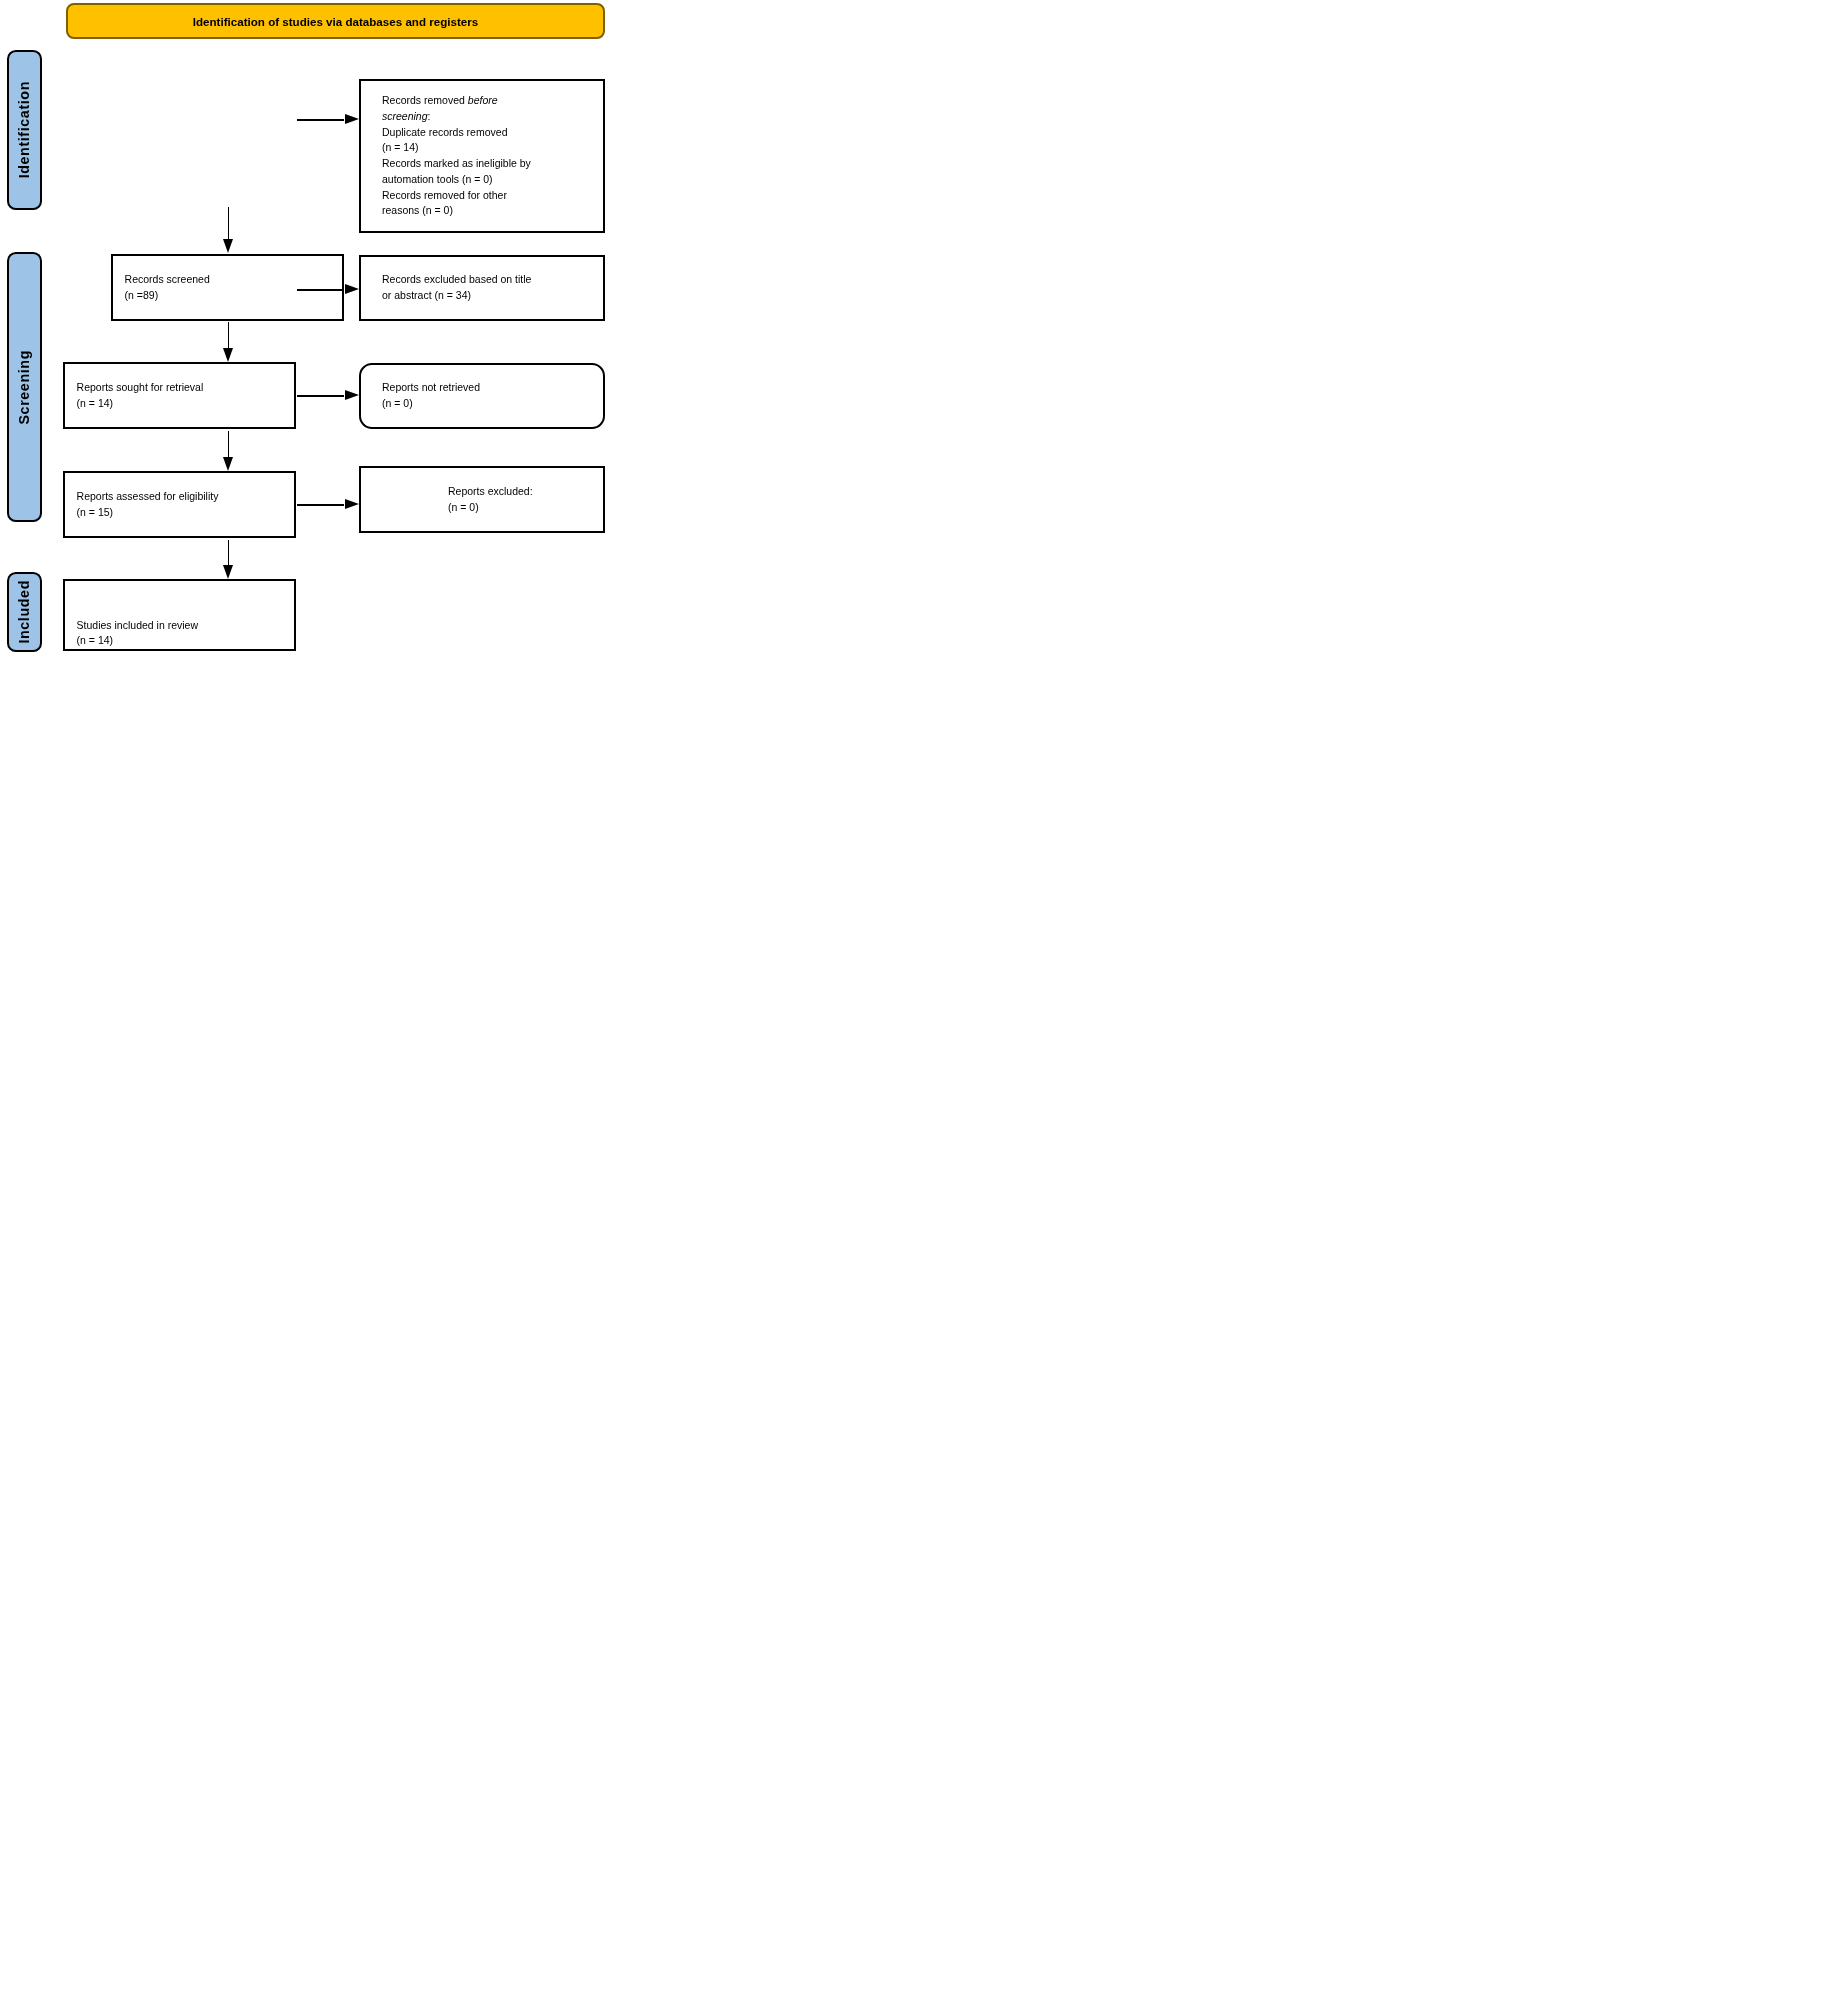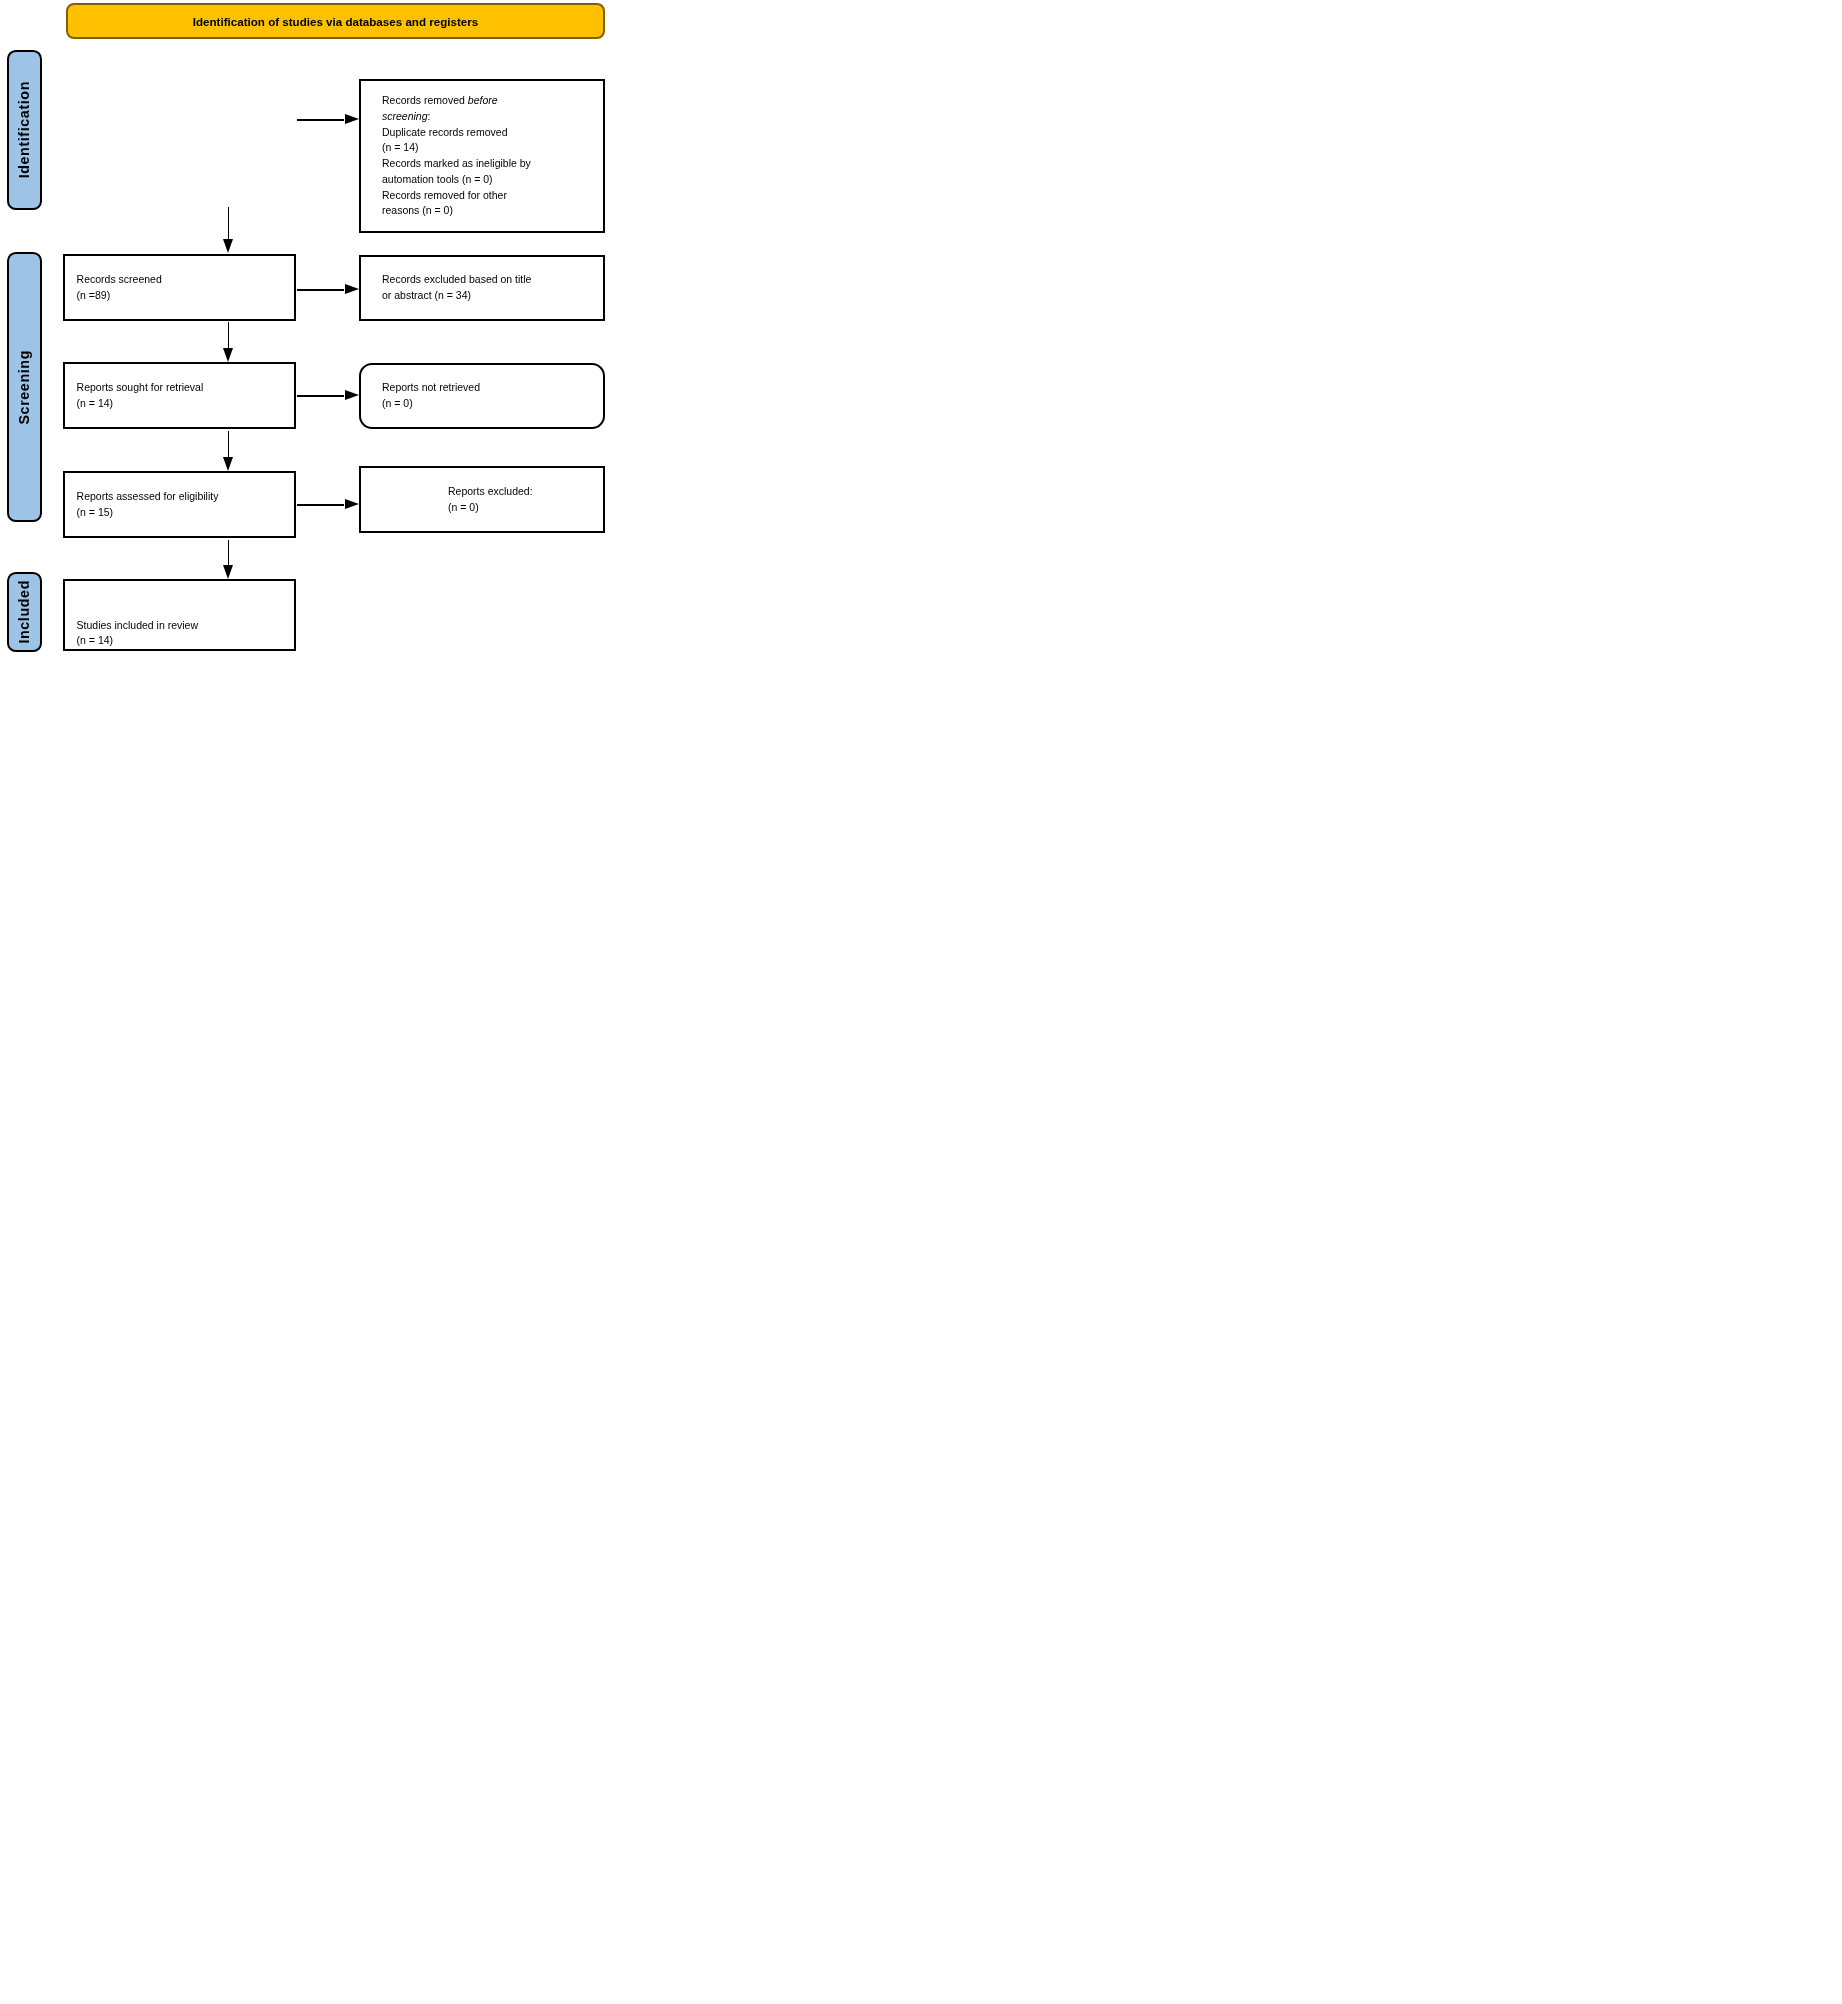--- a/index.html
+++ b/index.html
@@ -91,21 +91,21 @@
     <span><span>Records removed </span><em>before
 screening</em><span>:
 Duplicate records removed
 (n = 14)
 Records marked as ineligible by
 automation tools (n = 0)
 Records removed for other
 reasons (n = 0)</span></span>
   </div>
 
-  <div class="box left" style="top:254px; height:67px;">
+  <div class="box left" style="top:254px; height:67px;margin-left:48px;">
     <span>Records screened
 (n =89)</span>
   </div>
   <div class="box right" style="top:255px; height:66px;">
     <span>Records excluded based on title
 or abstract (n = 34)</span>
   </div>
 
   <div class="box left" style="top:362px; height:67px;">
     <span>Reports sought for retrieval

